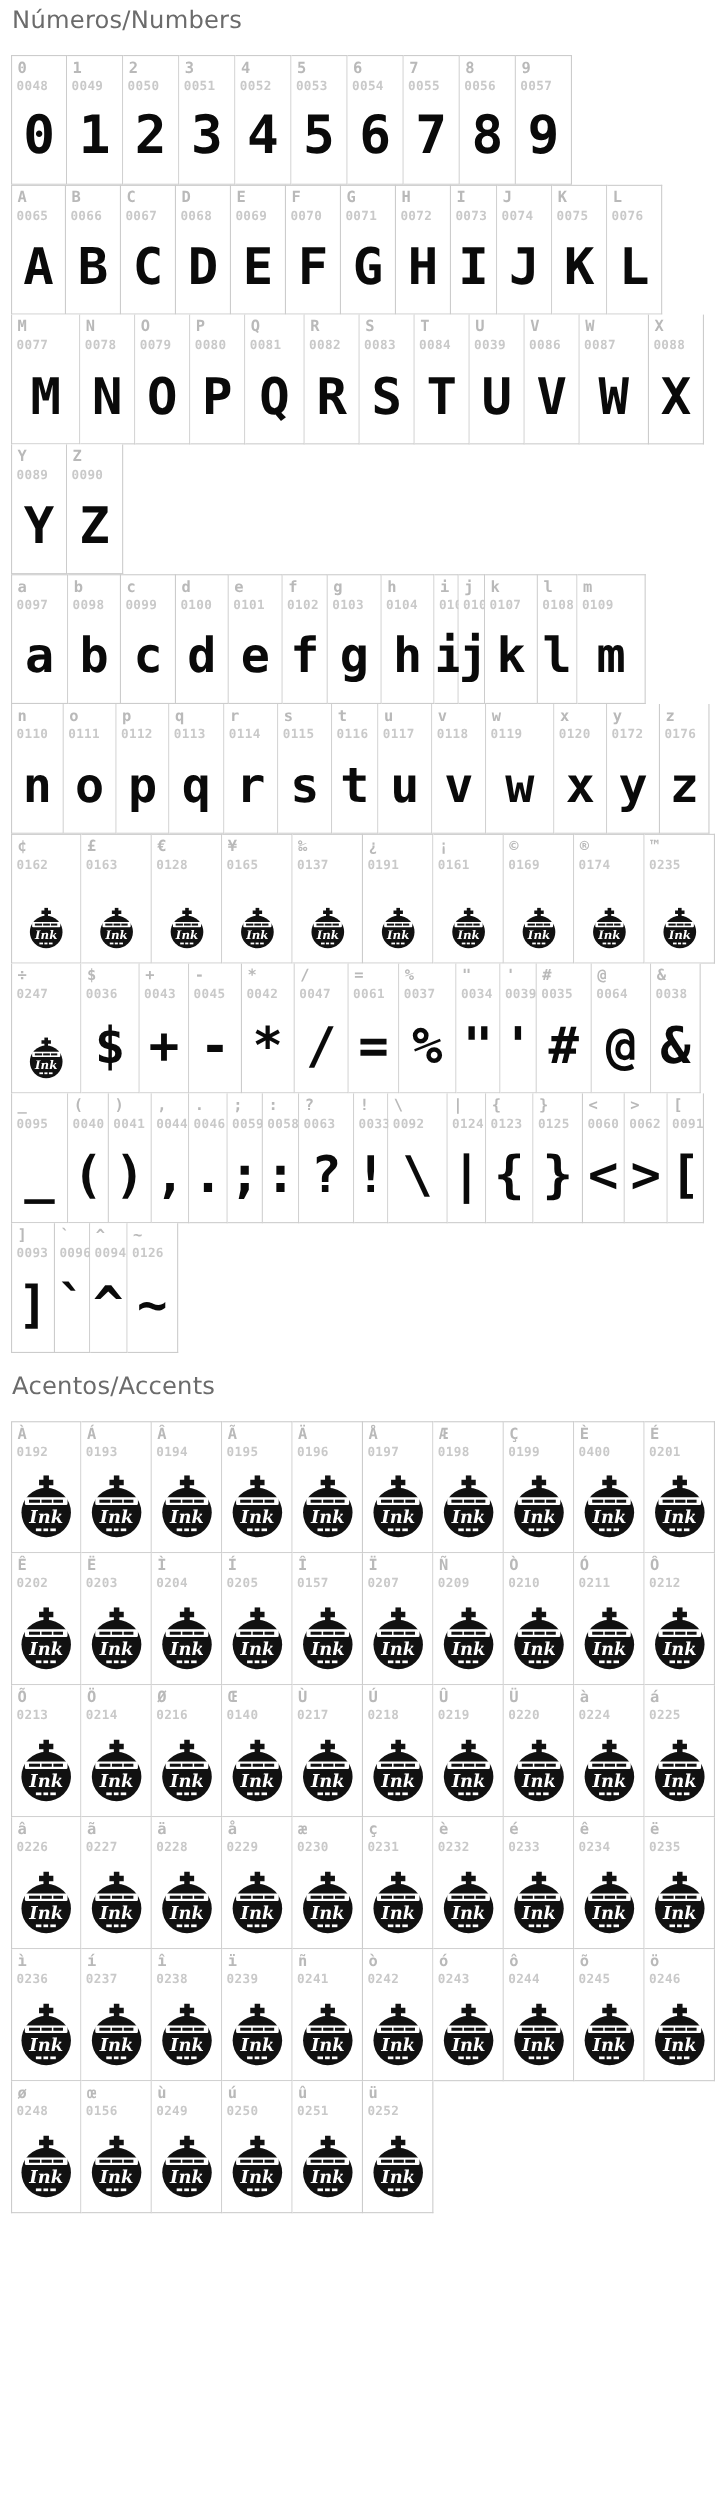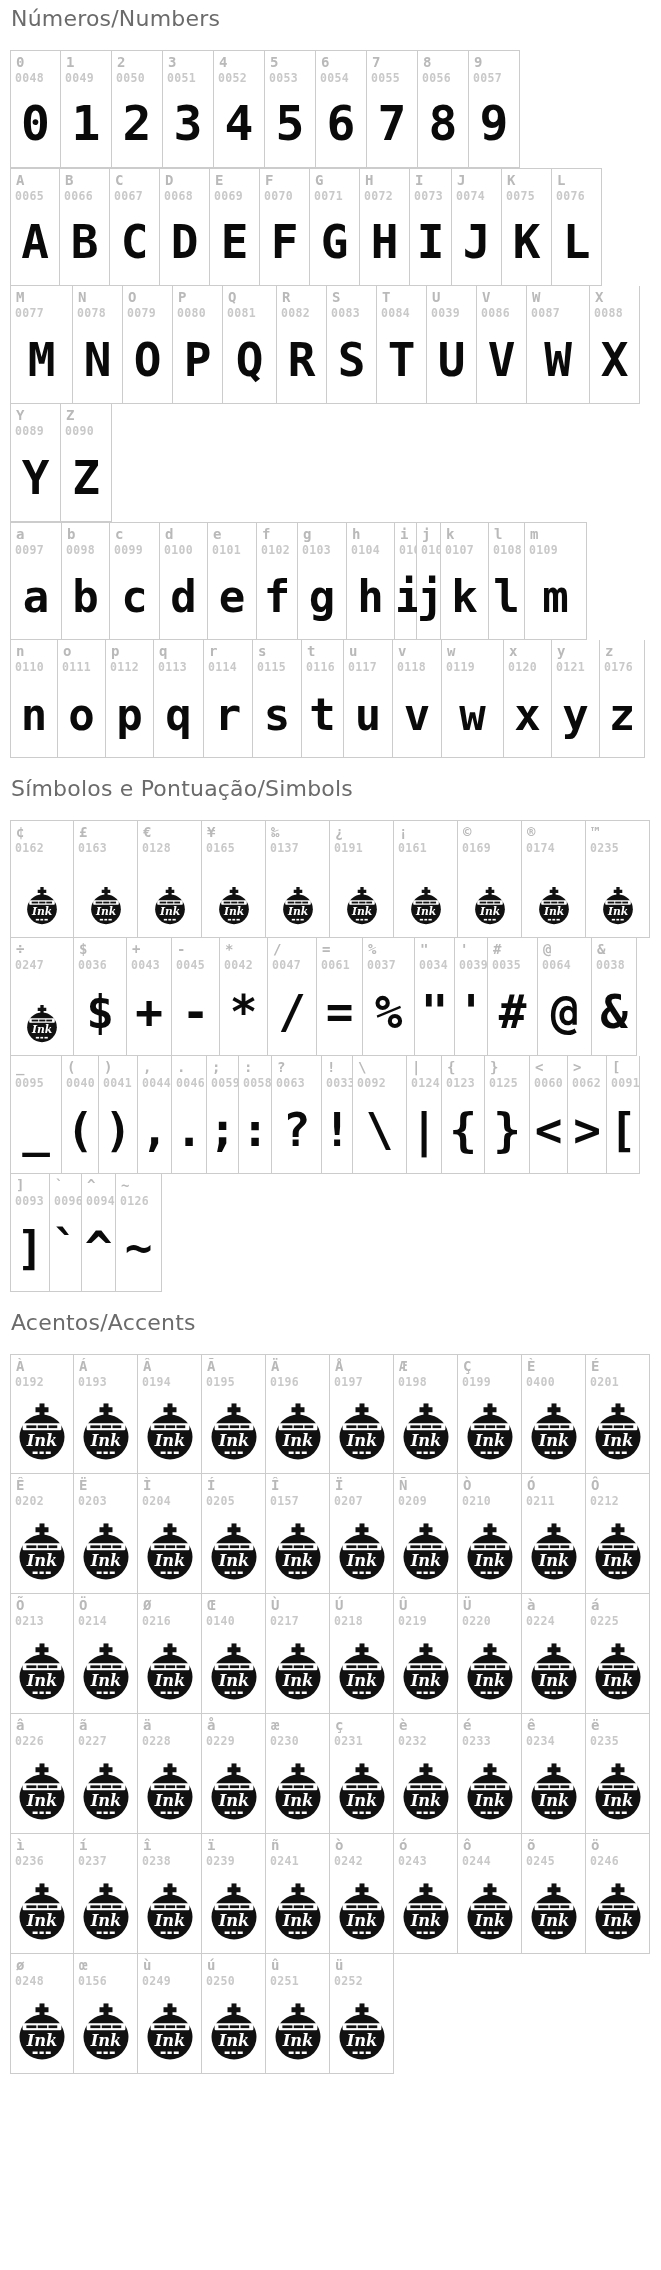--- a/index.html
+++ b/index.html
@@ -391,33 +391,32 @@
             <span class="code">0119</span>
             <span class="glyph" style="font-size: 44px;">w</span>
           </div>
           <div class="cell" style="width: 48px; height: 118px;">
             <span class="lbl">x</span>
             <span class="code">0120</span>
             <span class="glyph" style="font-size: 44px;">x</span>
           </div>
           <div class="cell" style="width: 48px; height: 118px;">
             <span class="lbl">y</span>
-            <span class="code">0121</span>
+            <span class="code">0172</span>
             <span class="glyph" style="font-size: 44px;">y</span>
           </div>
           <div class="cell" style="width: 45px; height: 118px;">
             <span class="lbl">z</span>
             <span class="code">0176</span>
             <span class="glyph" style="font-size: 44px;">z</span>
           </div>
         </div>
       </div>
     </section>
     <section class="sec">
-      <div class="sec-title">Símbolos e Pontuação/Simbols</div>
       <div class="tbl">
         <div class="row">
           <div class="cell top" style="width: 64px; height: 118px;">
             <span class="lbl">¢</span>
             <span class="code">0162</span>
             <svg class="badge" viewBox="0 0 40 46" width="33" height="38">
               <use href="#ink-badge"></use>
             </svg>
           </div>
           <div class="cell top" style="width: 64px; height: 118px;">

